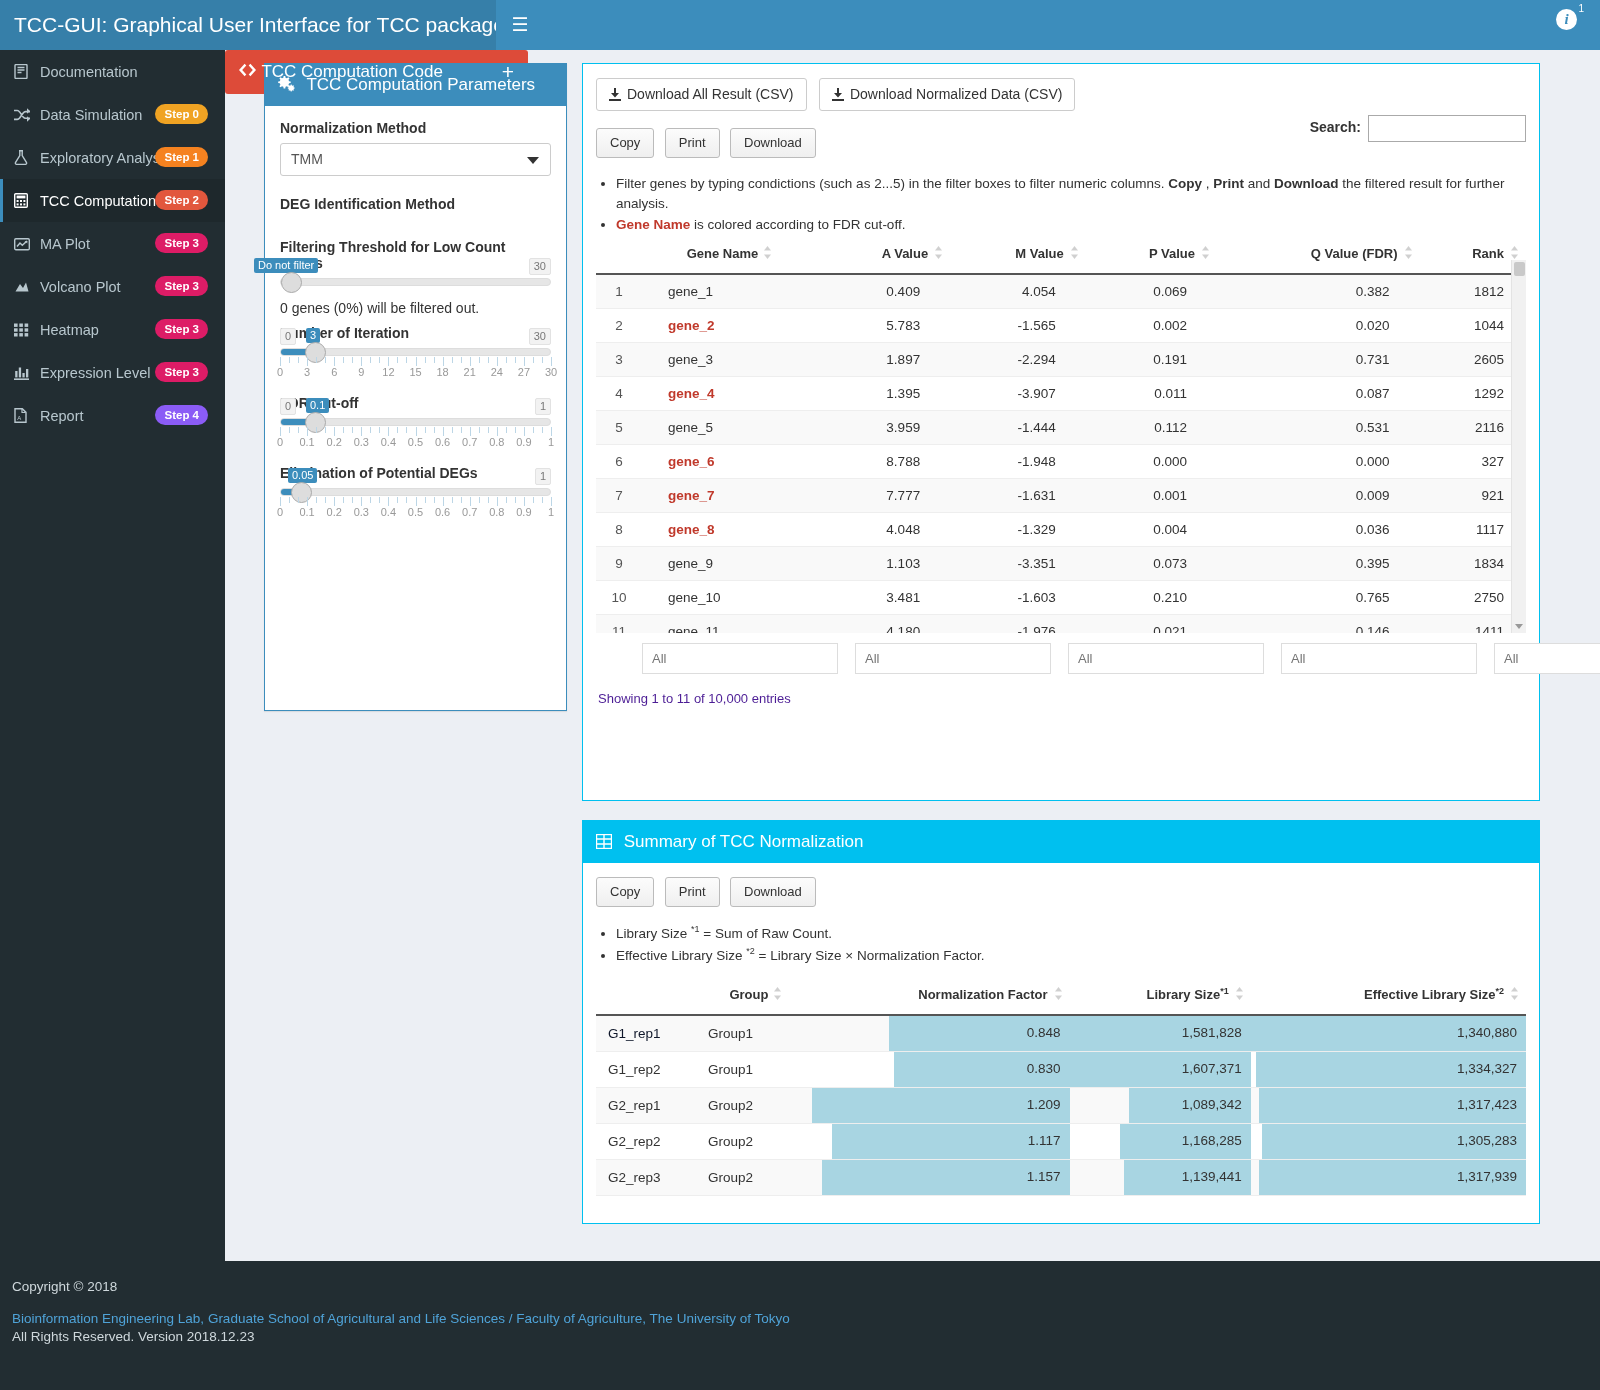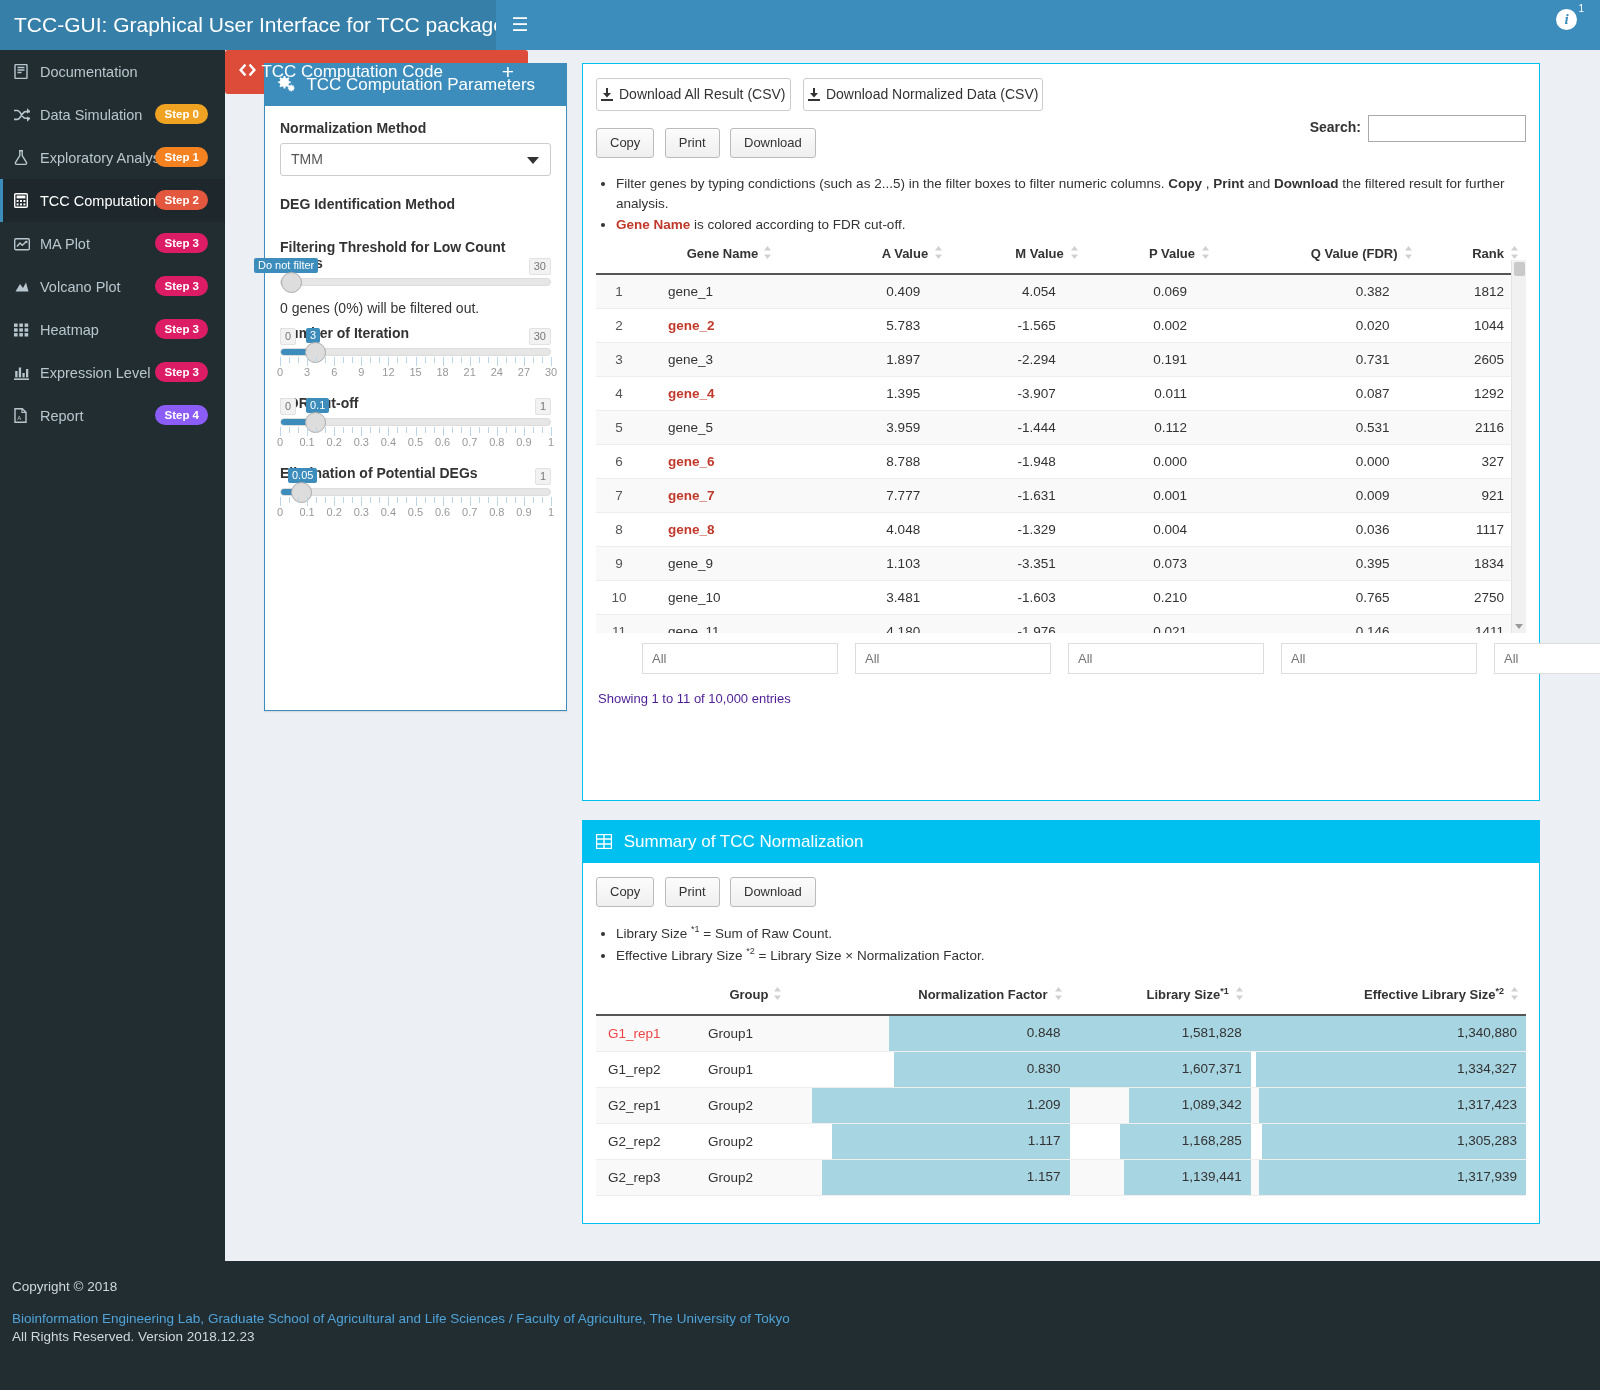--- a/index.html
+++ b/index.html
@@ -160,21 +160,21 @@
   #result .panel-head { background:#00c0ef; }
   #summary {
     left:357px; top:770px; width:958px; height:404px;
     border-top-color:#00c0ef; border:1px solid #00c0ef;
   }
   #summary .panel-head { background:#00c0ef; }
   .rbody { padding:14px 13px 0 13px; position:relative; }
 
   .dlbtn {
     display:inline-block; height:33px; line-height:31px; border:1px solid #ccc; border-radius:3px;
-    background:#fff; font-size:14px; padding:0 4px; margin-right:8px; cursor:pointer; color:#333;
+    background:#fff; font-size:14px; padding:0 12px; margin-right:8px; cursor:pointer; color:#333;
   }
   .dlbtn .dlico { margin-right:6px; display:inline-block; vertical-align:-2px;}
 
   .dtbtn {
     display:inline-block; height:30px; line-height:28px; border:1px solid #bbb; border-radius:3px;
     background:linear-gradient(#fcfcfc,#efefef); font-size:13px; padding:0 13px; margin-right:6px;
     cursor:pointer; color:#333;
   }
   .searchwrap { position:absolute; right:13px; top:51px; font-size:14px; font-weight:bold; }
   .searchwrap input {
@@ -789,21 +789,21 @@
                     <path d="M4.5 13 1 8.4h7z" fill="#999"></path>
                   </svg></span></th>
               <th class="ta-r"><span>Effective Library Size<sup>*2</sup></span><span class="sortico"><svg width="9" height="13" viewBox="0 0 9 13">
                     <path d="M4.5 0 8 4.6H1z" fill="#999"></path>
                     <path d="M4.5 13 1 8.4h7z" fill="#999"></path>
                   </svg></span></th>
             </tr>
           </thead>
         <tbody id="sum-body">
             <tr>
-              <td style="color:#ef4444;padding-left:12px">G1_rep1</td>
+              <td style="color:#0f172a;padding-left:12px">G1_rep1</td>
               <td>Group1</td>
               <td class="barcell">
                 <div class="bar" style="right:0;width:70%;background:#a8d5e2"></div>
                 <div class="lbl">0.848</div>
               </td>
               <td class="barcell">
                 <div class="bar" style="right:0;width:100%;background:#a8d5e2"></div>
                 <div class="lbl">1,581,828</div>
               </td>
               <td class="barcell">

